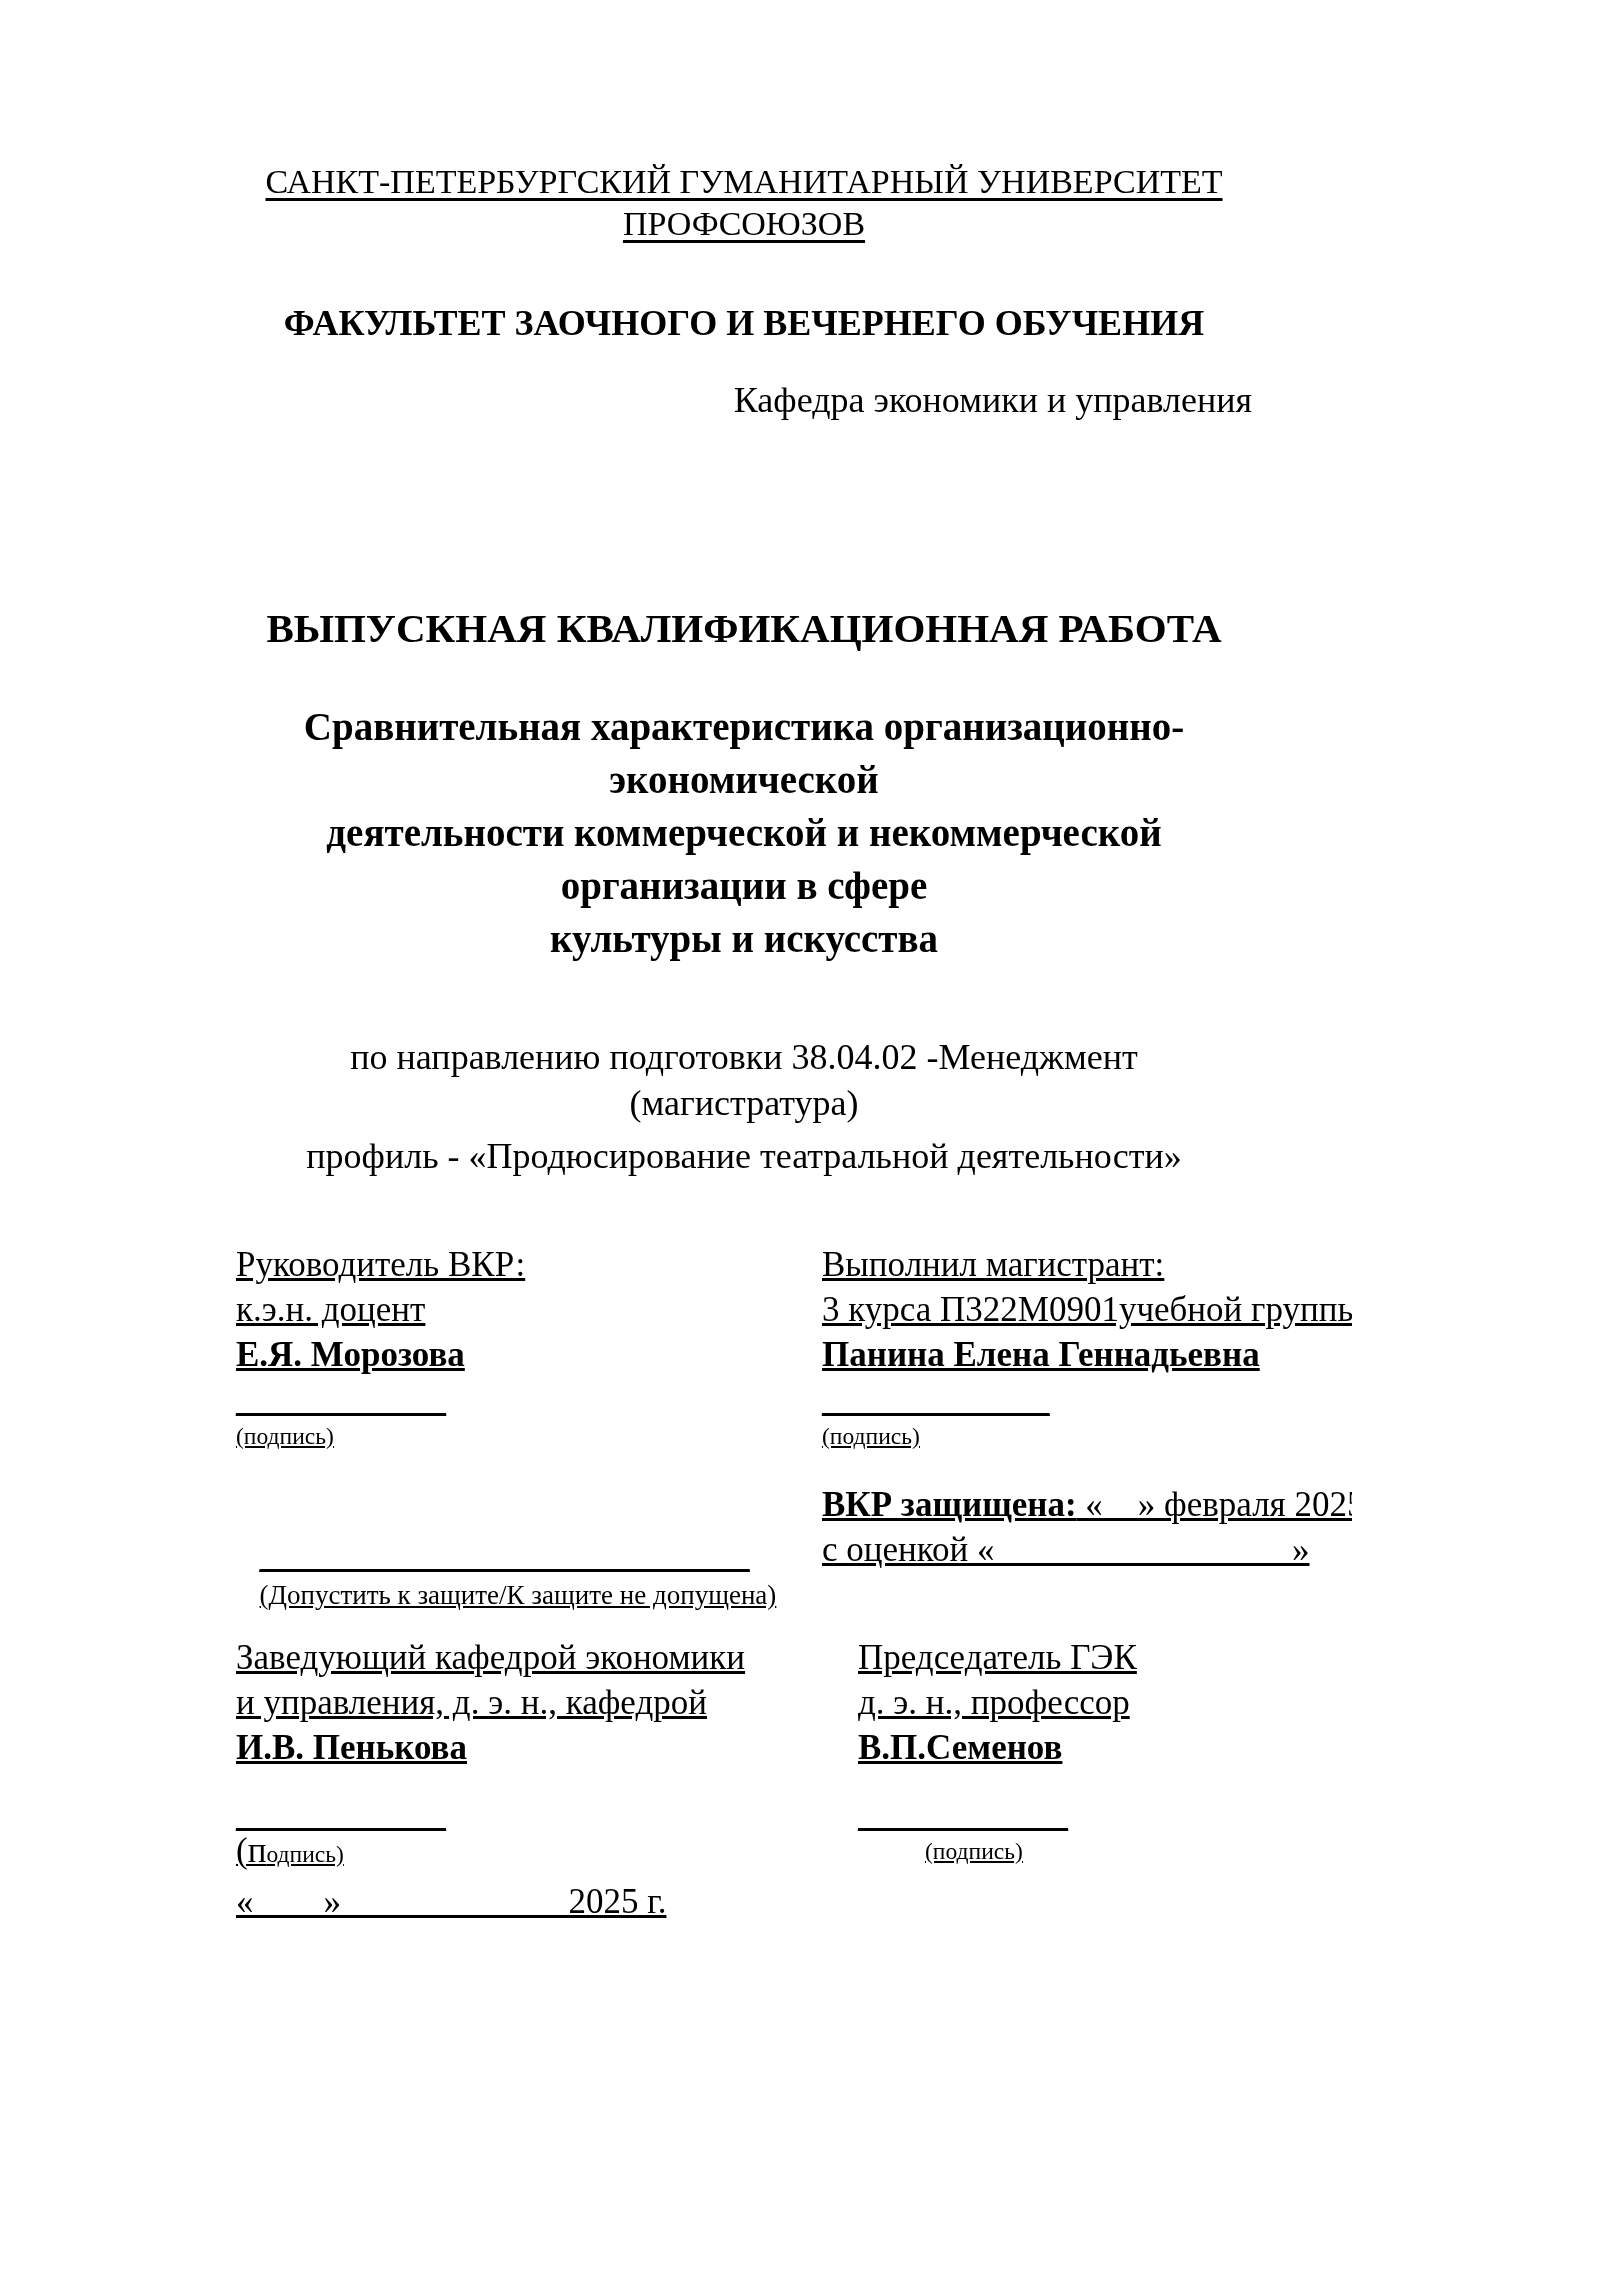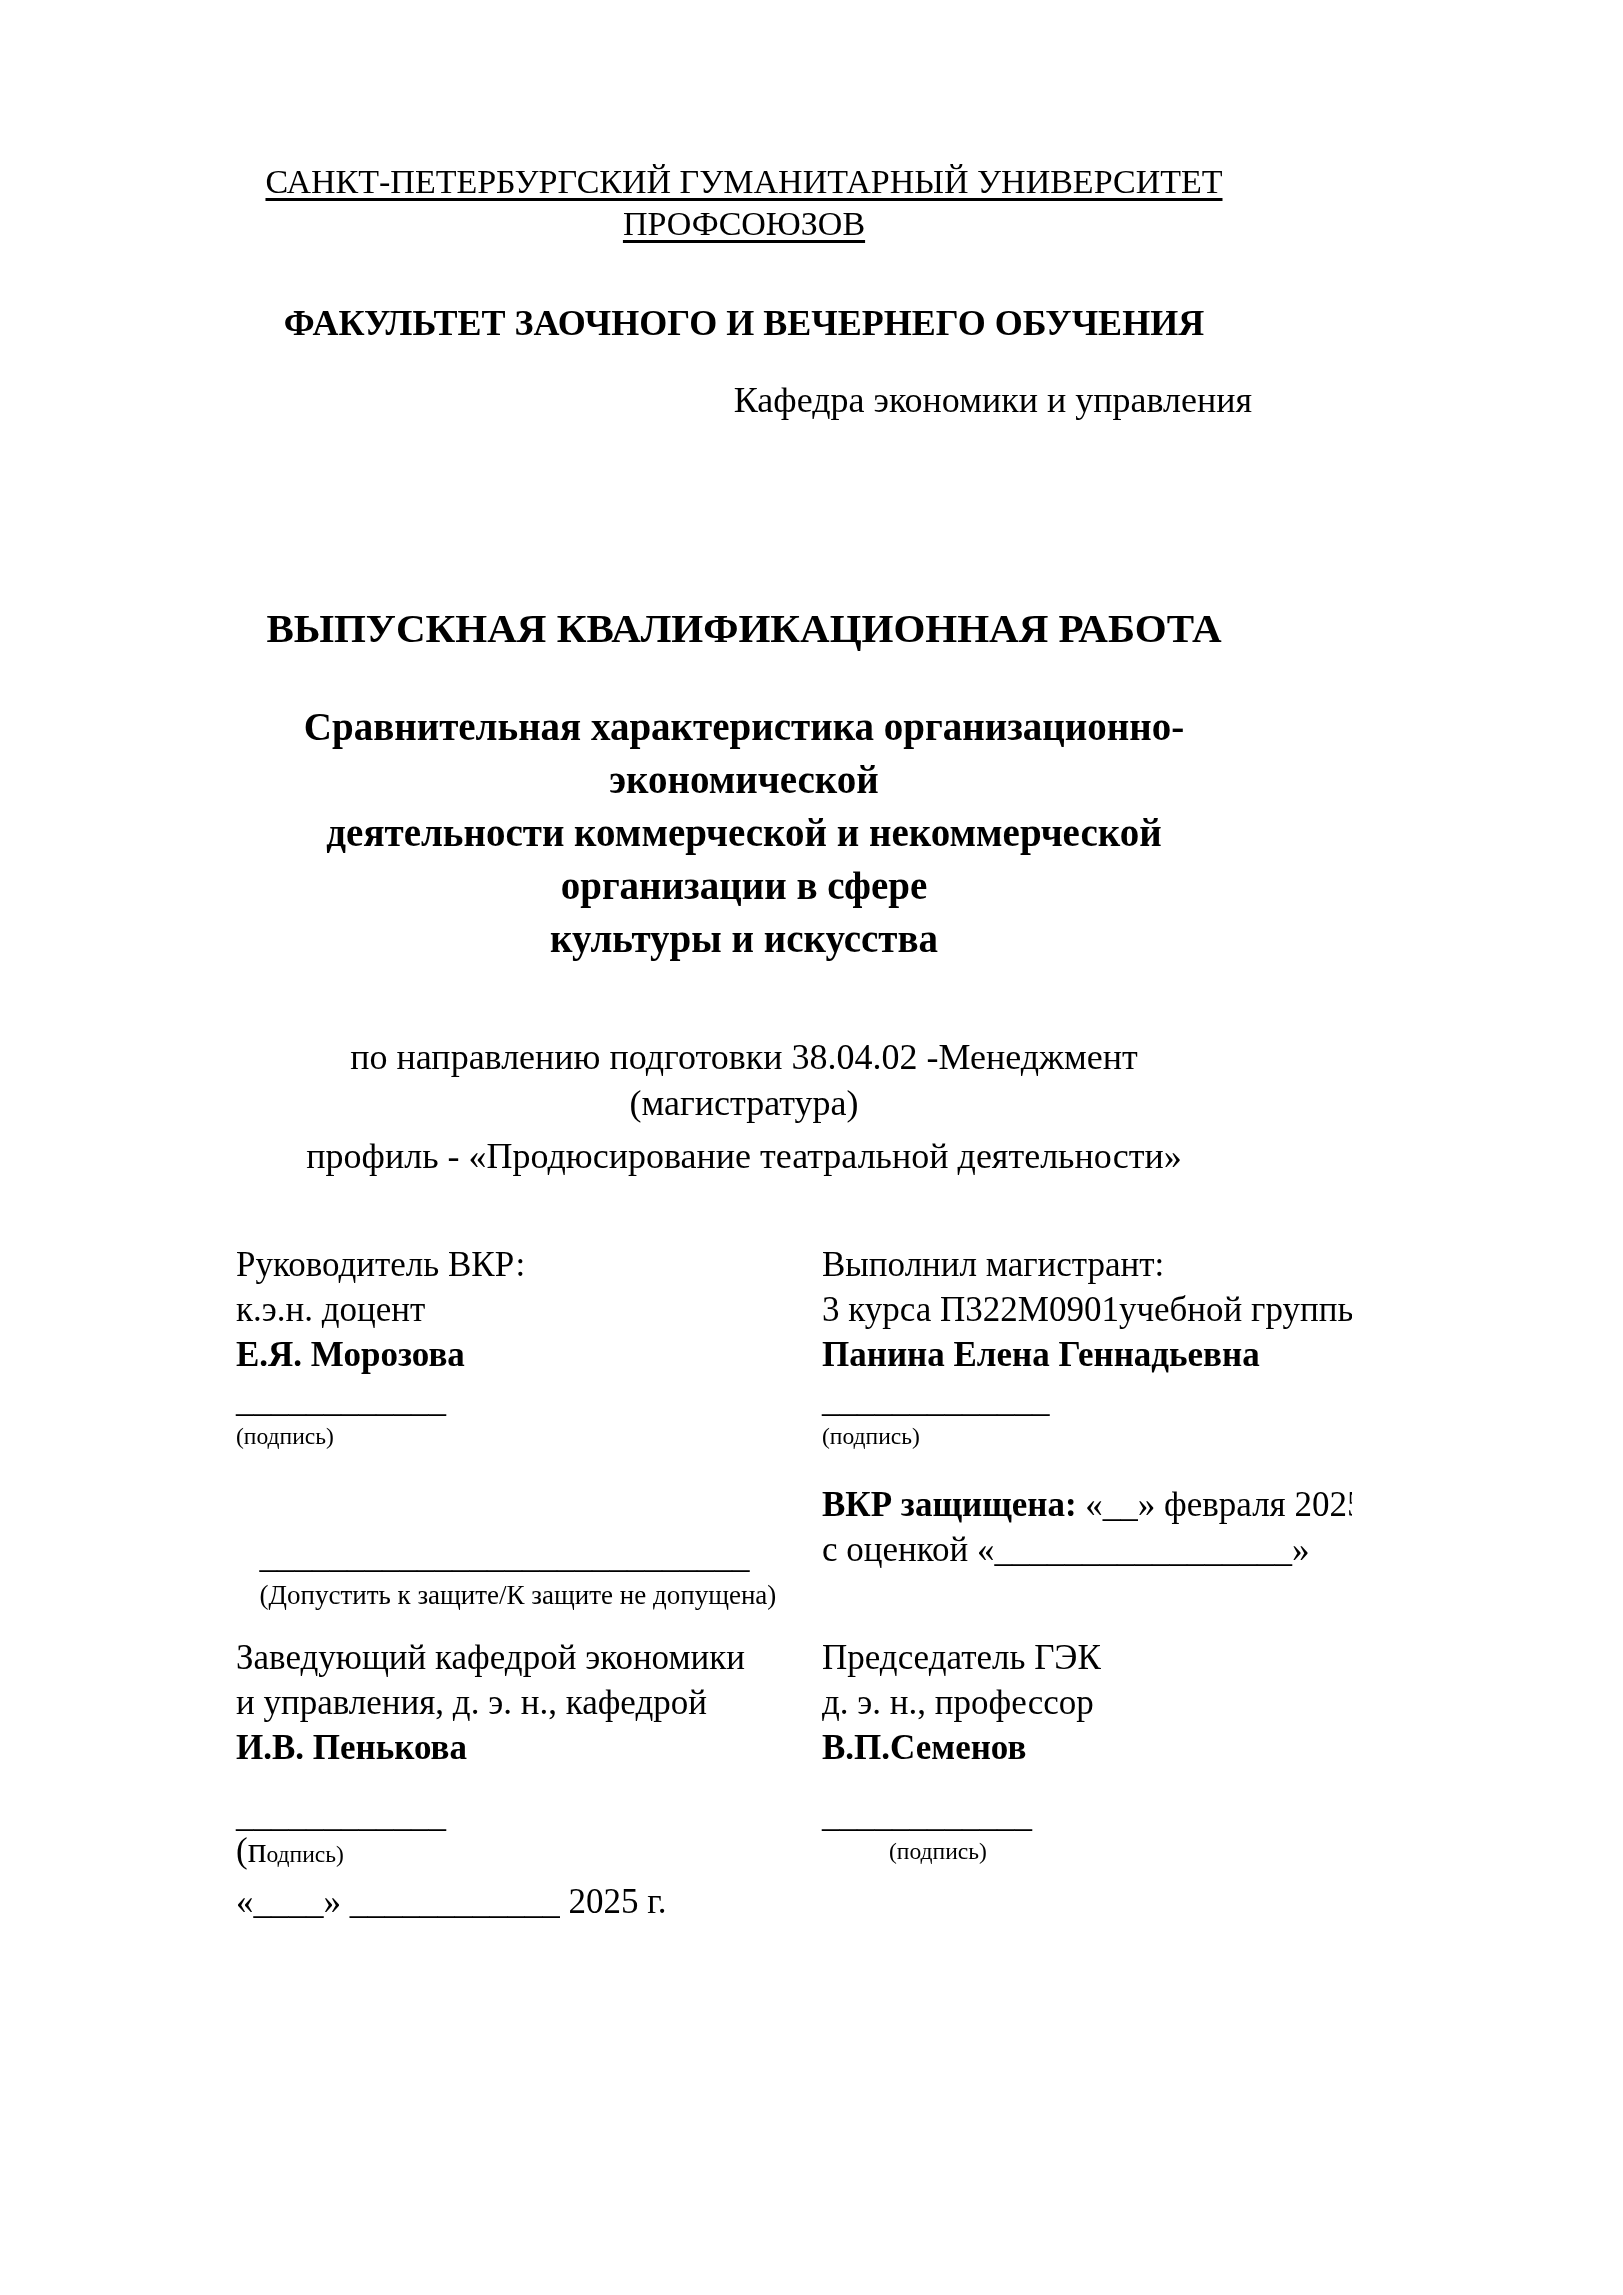--- a/index.html
+++ b/index.html
@@ -28,21 +28,21 @@
   .title { font-size: 39px; line-height: 53px; font-weight: bold; margin-top: 47px; }
   .direction { font-size: 36px; line-height: 46px; margin-top: 69px; }
   .profile { font-size: 36px; line-height: 46px; margin-top: 7px; }
   .sig {
     position: relative;
     height: 667px;
     margin-top: 63px;
     font-size: 35px;
     line-height: 45px;
   }
-  .blk { position: absolute; white-space: nowrap; }
+  .blk { position: absolute; white-space: nowrap; text-decoration: underline; }
   .col-right { left: 586px; }
   .b { font-weight: bold; }
   .small { font-size: 23.6px; line-height: 28px; }
   .caption2 { font-size: 27px; line-height: 35px; }
   .indent-30 { left: 23.6px; }
   .pad-85 { padding-left: 67px; }
   .mt-28 { margin-top: 22px; }
   .mt-14 { margin-top: 11px; }
   .big-paren::first-letter { font-size: 35px; }
   .city-block {
@@ -106,21 +106,21 @@
 
     <div class="blk" style="top:393px; left:0;">
       <div>Заведующий кафедрой экономики</div>
       <div>и управления, д. э. н., кафедрой</div>
       <div class="b">И.В. Пенькова</div>
       <div class="mt-28">____________</div>
       <div class="small big-paren">(подпись)</div>
       <div class="mt-14">«____» ____________ 2025 г.</div>
     </div>
 
-    <div class="blk col-right" style="top:393px;">
+    <div class="blk col-right" style="top:393px;margin-left:36px;">
       <div>Председатель ГЭК</div>
       <div>д. э. н., профессор</div>
       <div class="b">В.П.Семенов</div>
       <div class="mt-28">____________</div>
       <div class="small pad-85">(подпись)</div>
     </div>
 
   </div>
 
 

